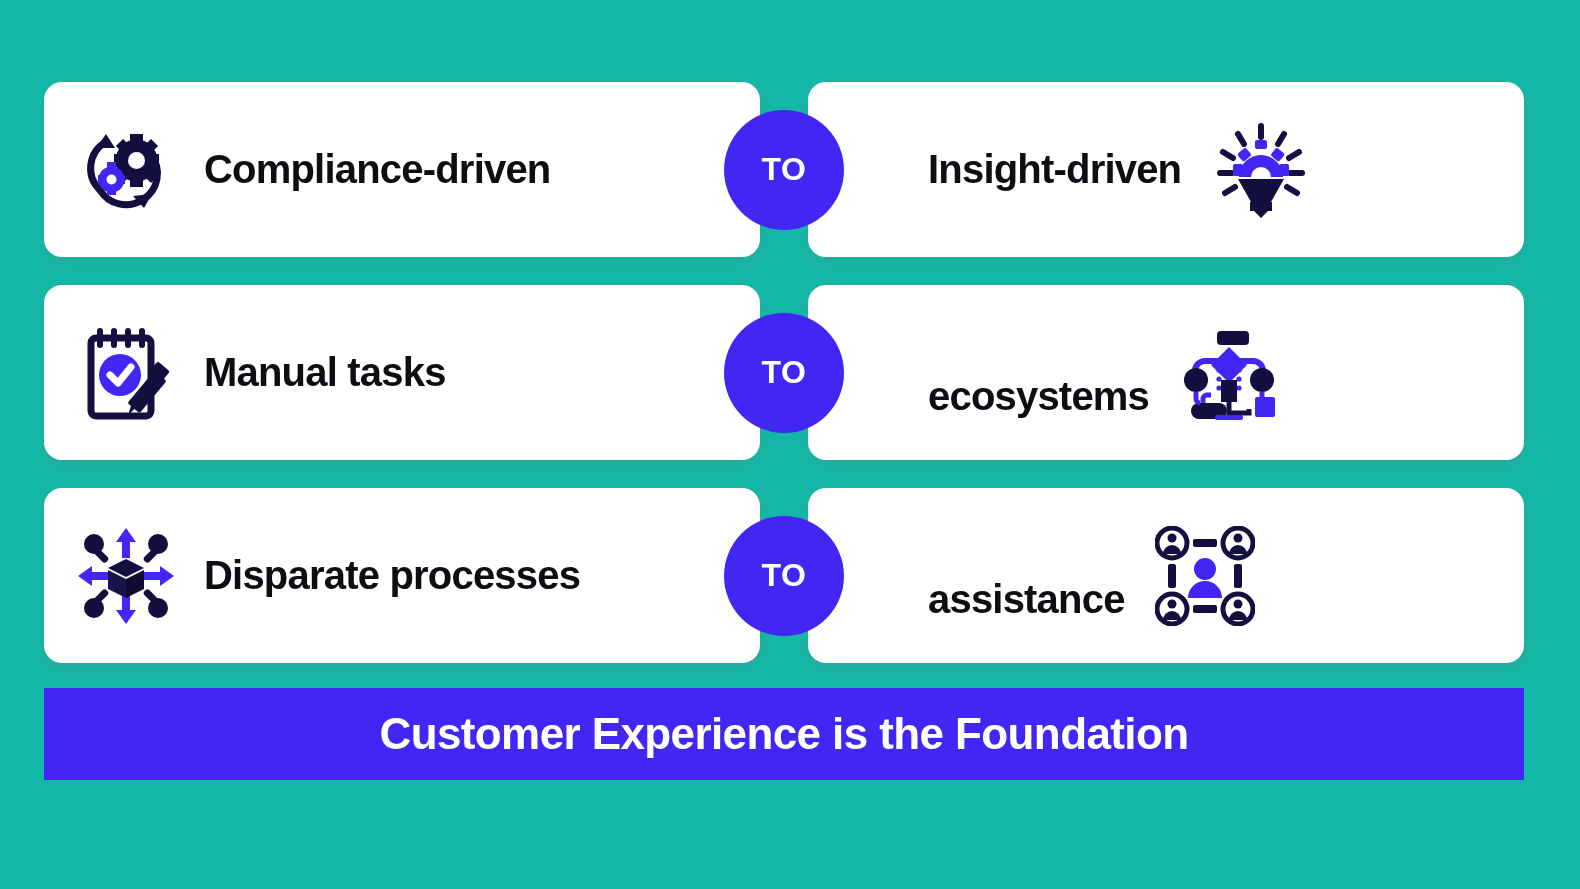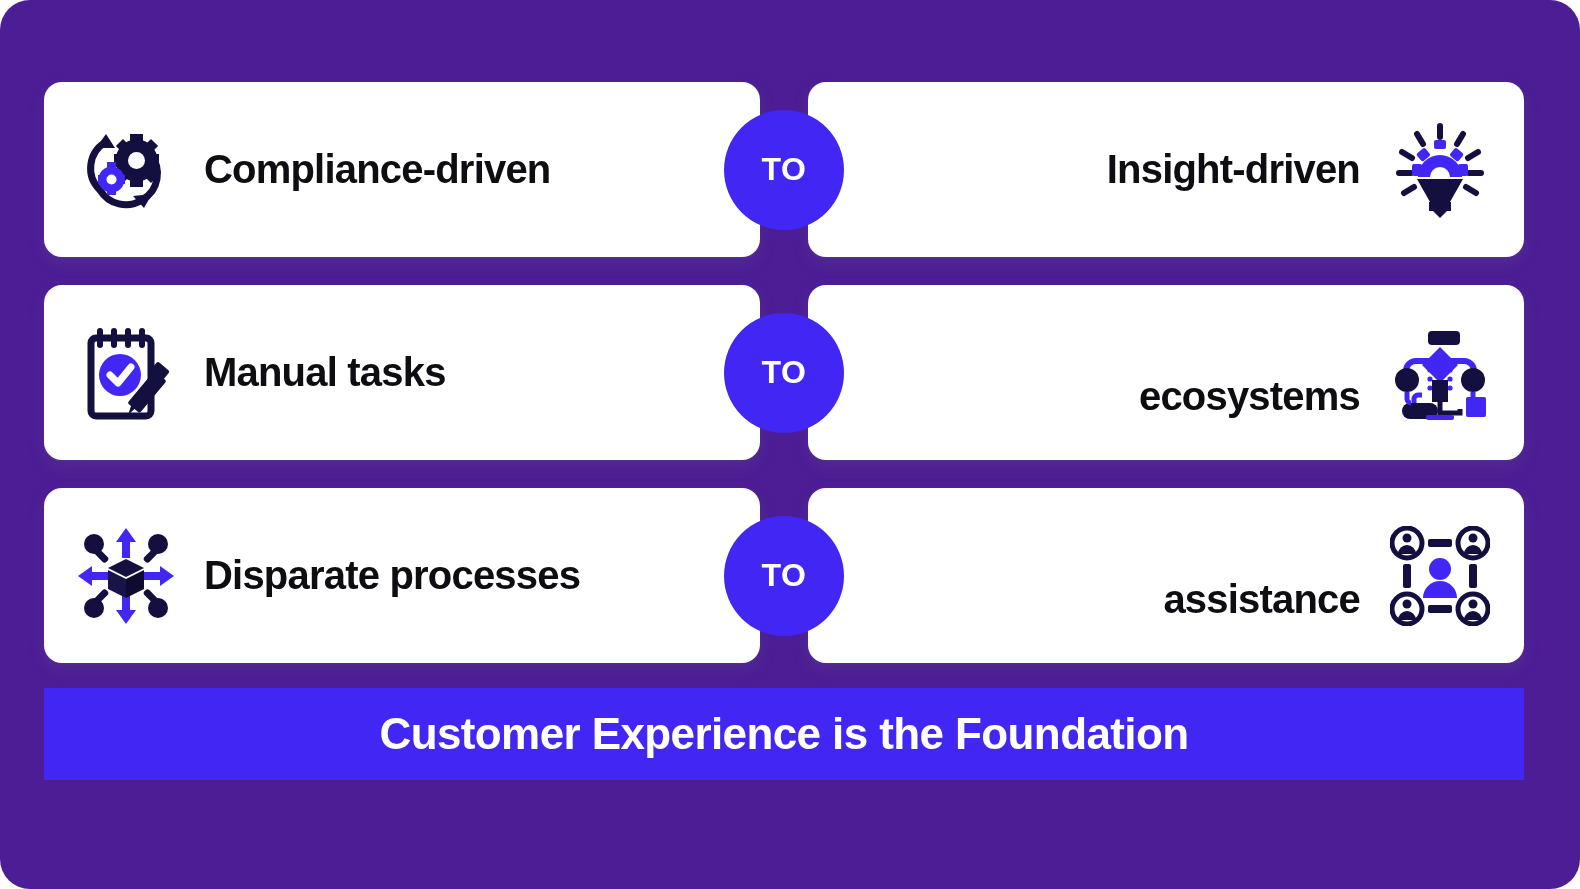--- a/index.html
+++ b/index.html
@@ -5,22 +5,21 @@
   * { box-sizing: border-box; margin: 0; padding: 0; }
   html, body {
     width: 1580px; height: 889px;
     background: #ffffff;
     font-family: "Liberation Sans", sans-serif;
     overflow: hidden;
   }
   .stage {
     position: relative;
     width: 1580px; height: 889px;
-    background: #4c1d95;
-    border-radius: 30px;
+    background: #14b8a6;
   }
   .rows {
     position: absolute;
     left: 44px; top: 82px;
     width: 1480px;
   }
   .row {
     position: relative;
     height: 175px;
     margin-bottom: 28px;
@@ -40,21 +39,21 @@
     padding-left: 32px;
     padding-right: 120px;
     justify-content: flex-start;
     gap: 28px;
   }
   .card-right {
     width: 716px;
     margin-left: 48px;
     padding-right: 34px;
     padding-left: 120px;
-    justify-content: flex-end;
+    justify-content: flex-start;
     gap: 30px;
   }
   .label {
     font-size: 40px;
     font-weight: 700;
     color: #0d0d12;
     letter-spacing: -0.8px;
     line-height: 1.17;
   }
   .card-right .label { text-align: right; }

